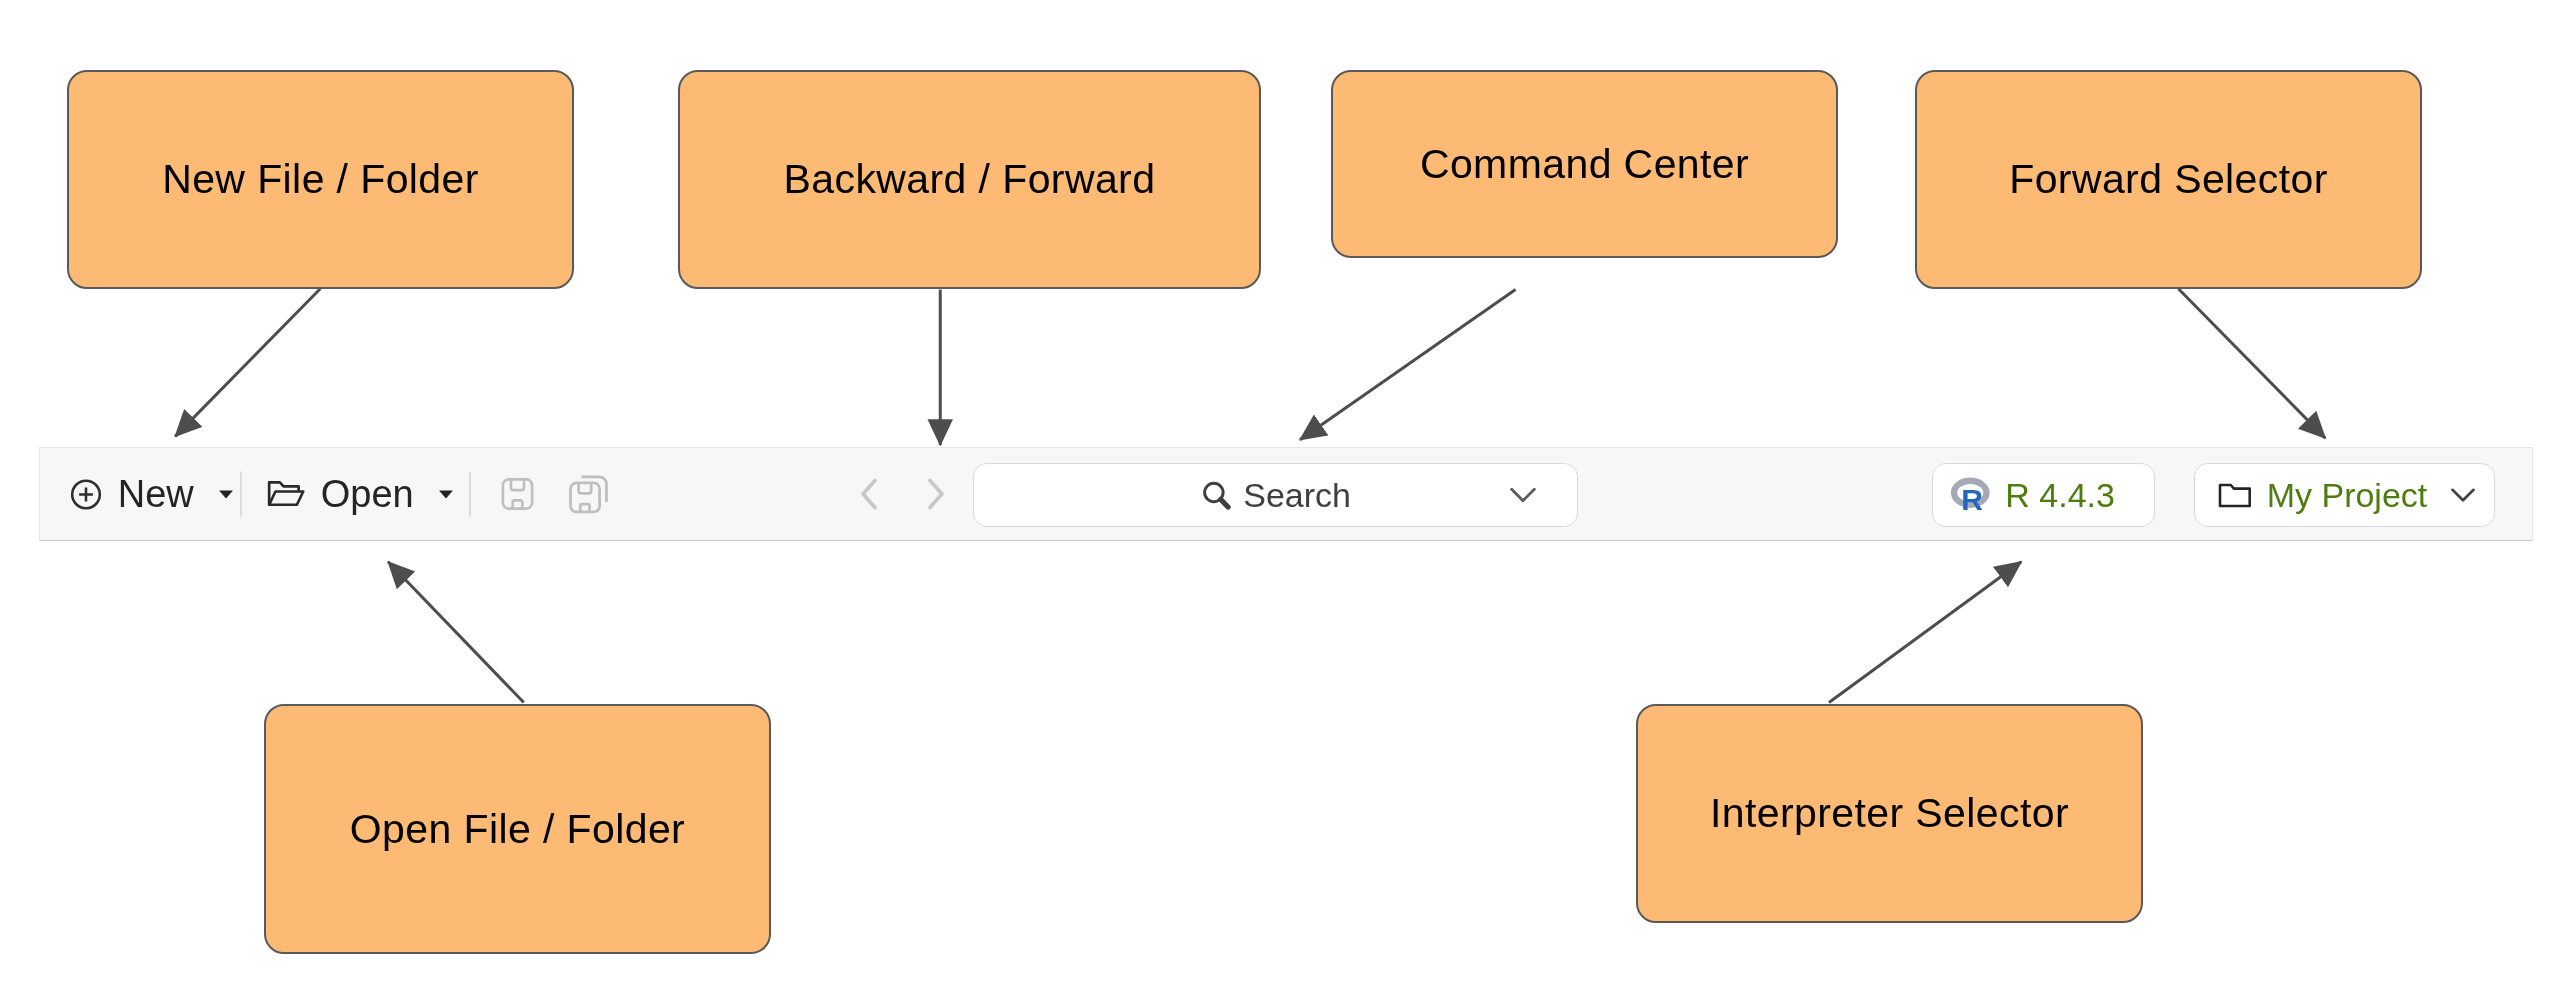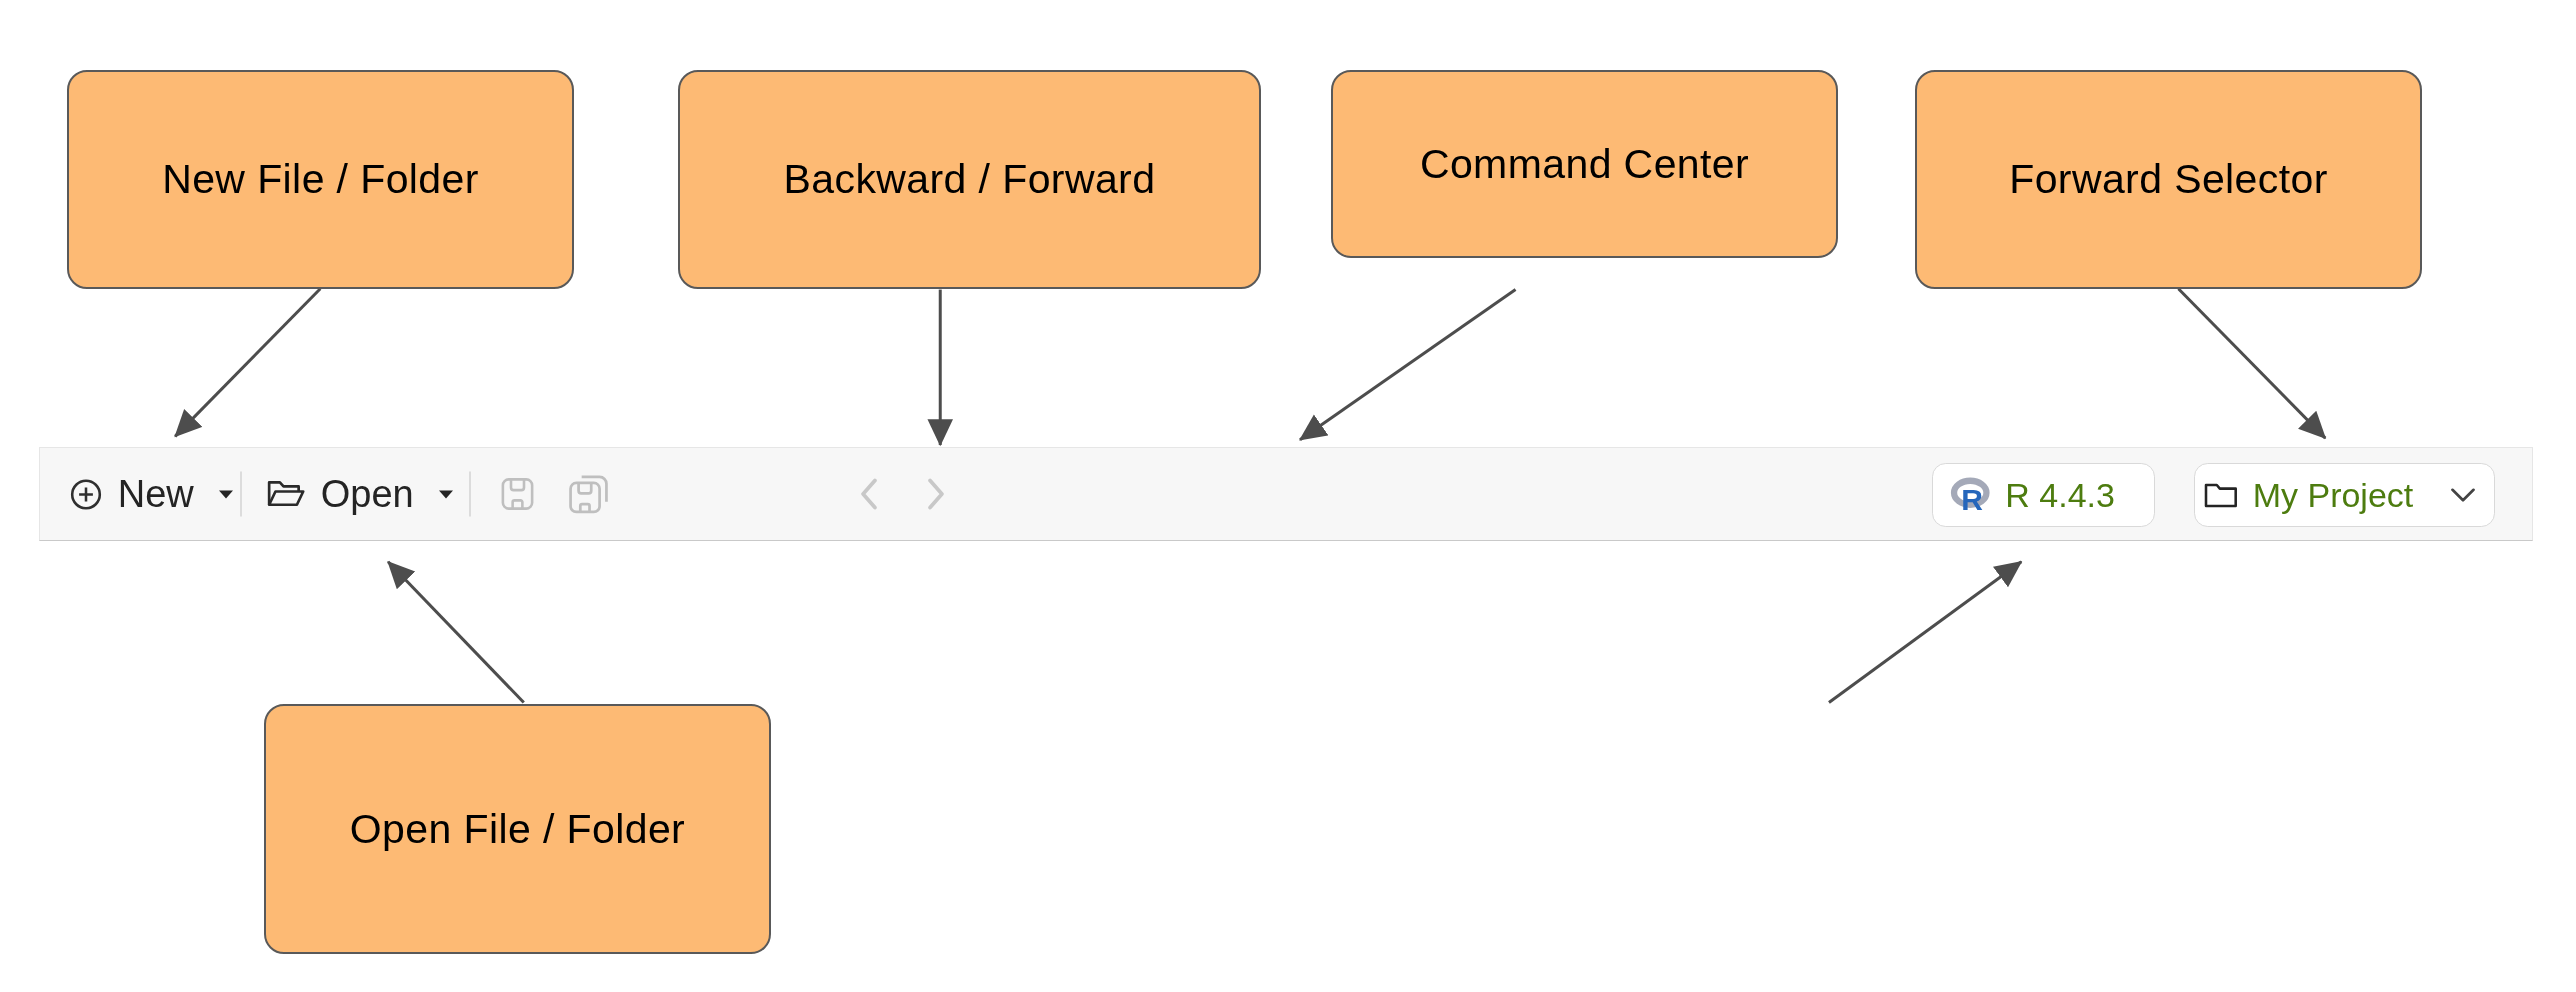--- a/index.html
+++ b/index.html
@@ -65,20 +65,23 @@
   </div>
   <div class="callout" style="left:1331px;top:70px;width:507px;height:188px;">
     <span>Command Center</span>
   </div>
   <div class="callout" style="left:1915px;top:70px;width:507px;height:219px;">
     <span>Forward Selector</span>
   </div>
   <div class="callout" style="left:264px;top:704px;width:507px;height:250px;">
     <span>Open File / Folder</span>
   </div>
+  <div class="callout" style="left:1636px;top:704px;width:507px;height:219px;">
+    <span>Interpreter Selector</span>
+  </div>
 
   <div class="toolbar">
 
     <button class="titem tbtn" style="left:28px;gap:13.7px;">
       <span>
         <svg width="36" height="36" viewBox="0 0 24 24" fill="none" stroke="#2f2f2f" stroke-width="1.7">
           <circle cx="12" cy="12" r="9.2"></circle>
           <path d="M12 7.4 V16.6 M7.4 12 H16.6"></path>
         </svg>
       </span>
@@ -131,32 +134,48 @@
     </button>
     <button class="titem tbtn" style="left:885px;">
       <span>
         <svg width="22" height="34" viewBox="0 0 13 20" fill="none" stroke="#c8c8c8" stroke-width="2.2" stroke-linecap="round" stroke-linejoin="round">
           <path d="M3 2 L10 10 L3 18"></path>
         </svg>
       </span>
     </button>
   </div>
 
+  <button class="pillbtn" style="left:973px;width:605px;justify-content:center;">
+    <span style="display:flex;align-items:center;gap:10.3px;">
+      <span>
+        <svg width="33" height="33" viewBox="0 0 20 20" fill="none" stroke="#3f3f3f">
+          <circle cx="8.4" cy="8.2" r="5.6" stroke-width="1.8"></circle>
+          <line x1="12.6" y1="12.4" x2="17" y2="17" stroke-width="3.2" stroke-linecap="round"></line>
+        </svg>
+      </span>
+      <span class="pill-label">Search</span>
+    </span>
+    <span style="position:absolute;right:41px;top:50%;transform:translateY(-50%);">
+      <svg width="26" height="14.6" viewBox="0 0 16 9" fill="none" stroke="#5a5a5a" stroke-width="1.7" stroke-linecap="round" stroke-linejoin="round">
+        <path d="M1 1 L8 8 L15 1"></path>
+      </svg>
+    </span>
+  </button>
 
   <button class="pillbtn" style="left:1932px;width:223px;padding-left:17px;gap:10.3px;">
     <span>
       <svg width="45" height="36" viewBox="0 0 30 24">
         <ellipse cx="13.5" cy="10.5" rx="10.8" ry="8" fill="none" stroke="#a4a9b8" stroke-width="4.2"></ellipse>
         <text x="7.5" y="22" font-family="Liberation Sans, sans-serif" font-weight="bold" font-size="20" fill="#2566bb">R</text>
       </svg>
     </span>
     <span class="pill-label dark">R 4.4.3</span>
   </button>
 
-  <button class="pillbtn" style="left:2194px;width:301px;padding-left:8px;gap:13.7px;">
+  <button class="pillbtn" style="left:2194px;width:301px;padding-left:22px;gap:13.7px;">
     <span>
       <svg width="36" height="31" viewBox="0 0 24 20" fill="none" stroke="#242424" stroke-width="1.7" stroke-linejoin="round">
         <path d="M2 17 V3 h7.2 l2 2.4 h10.6 V17 Z"></path>
       </svg>
     </span>
     <span class="pill-label dark">My Project</span>
     <span style="position:absolute;right:19px;top:50%;transform:translateY(-50%);">
       <svg width="24" height="13.7" viewBox="0 0 16 9" fill="none" stroke="#444444" stroke-width="1.8" stroke-linecap="round" stroke-linejoin="round">
         <path d="M1 1 L8 8 L15 1"></path>
       </svg>

